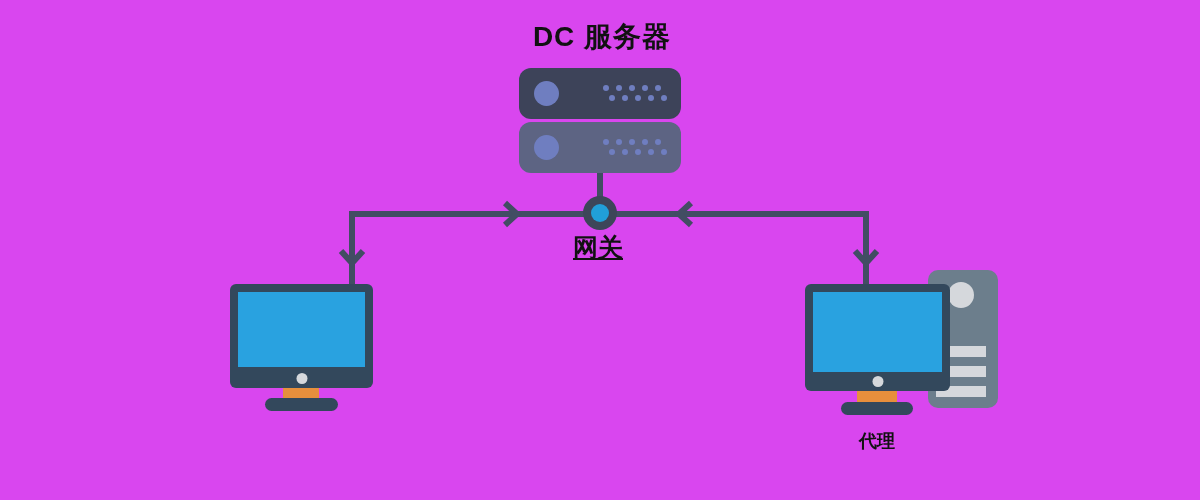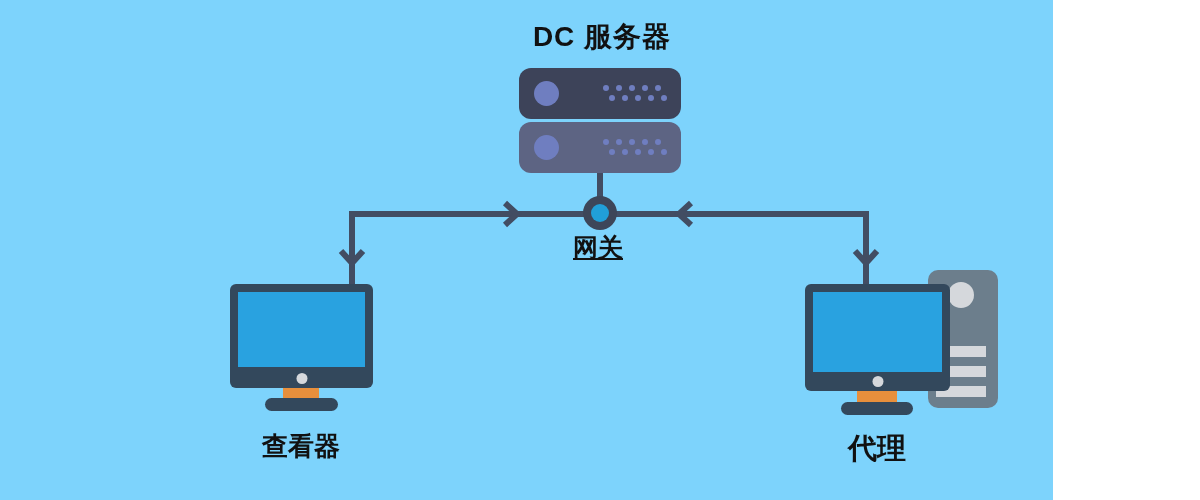--- a/index.html
+++ b/index.html
@@ -1,38 +1,38 @@
 <!DOCTYPE html>
 <html><head>
 <meta charset="utf-8">
 <style>
   html, body { margin: 0; padding: 0; }
   body { font-family: "Liberation Sans", "DejaVu Sans", sans-serif; background: #ffffff; }
 
   .canvas {
     position: relative;
-    width: 1053px;
+    width: 1200px;
     height: 500px;
-    background: #7dd3fc;
+    background: #d946ef;
     overflow: hidden;
   }
 
   
   .node-label {
     position: absolute;
     color: #111111;
     font-weight: 600;
     text-align: center;
     white-space: nowrap;
     transform: translateX(-50%);
   }
   .server-label  { left: 602px; top: 18px;  font-size: 28px; letter-spacing: 1px; }
   .gateway-label { left: 598px; top: 231px; font-size: 25px; text-decoration: underline; }
   .viewer-label  { left: 301px; top: 429px; font-size: 26px; }
-  .agent-label   { left: 877px; top: 429px; font-size: 29px; }
+  .agent-label   { left: 877px; top: 429px; font-size: 18px; }
 
   
   svg.connectors { position: absolute; left: 0; top: 0; width: 1200px; height: 500px; }
   .conn   { fill: none; stroke: #424d63; stroke-width: 6; }
   .chev   { fill: none; stroke: #424d63; stroke-width: 6; stroke-linejoin: miter; }
 
   
   .server-unit {
     position: absolute;
     left: 519px;
@@ -196,21 +196,20 @@
   <div class="node-label gateway-label">网关</div>
 
   <div class="monitor">
     <div class="monitor-frame viewer-frame">
       <div class="monitor-screen"></div>
       <span class="camera-dot"></span>
     </div>
     <div class="monitor-stand viewer-stand"></div>
     <div class="monitor-base viewer-base"></div>
   </div>
-  <div class="node-label viewer-label">查看器</div>
 
   <div class="agent-pc">
     <div class="tower">
       <span class="tower-power"></span>
       <span class="tower-slot slot-1"></span>
       <span class="tower-slot slot-2"></span>
       <span class="tower-slot slot-3"></span>
     </div>
     <div class="monitor-frame agent-frame">
       <div class="monitor-screen"></div>

